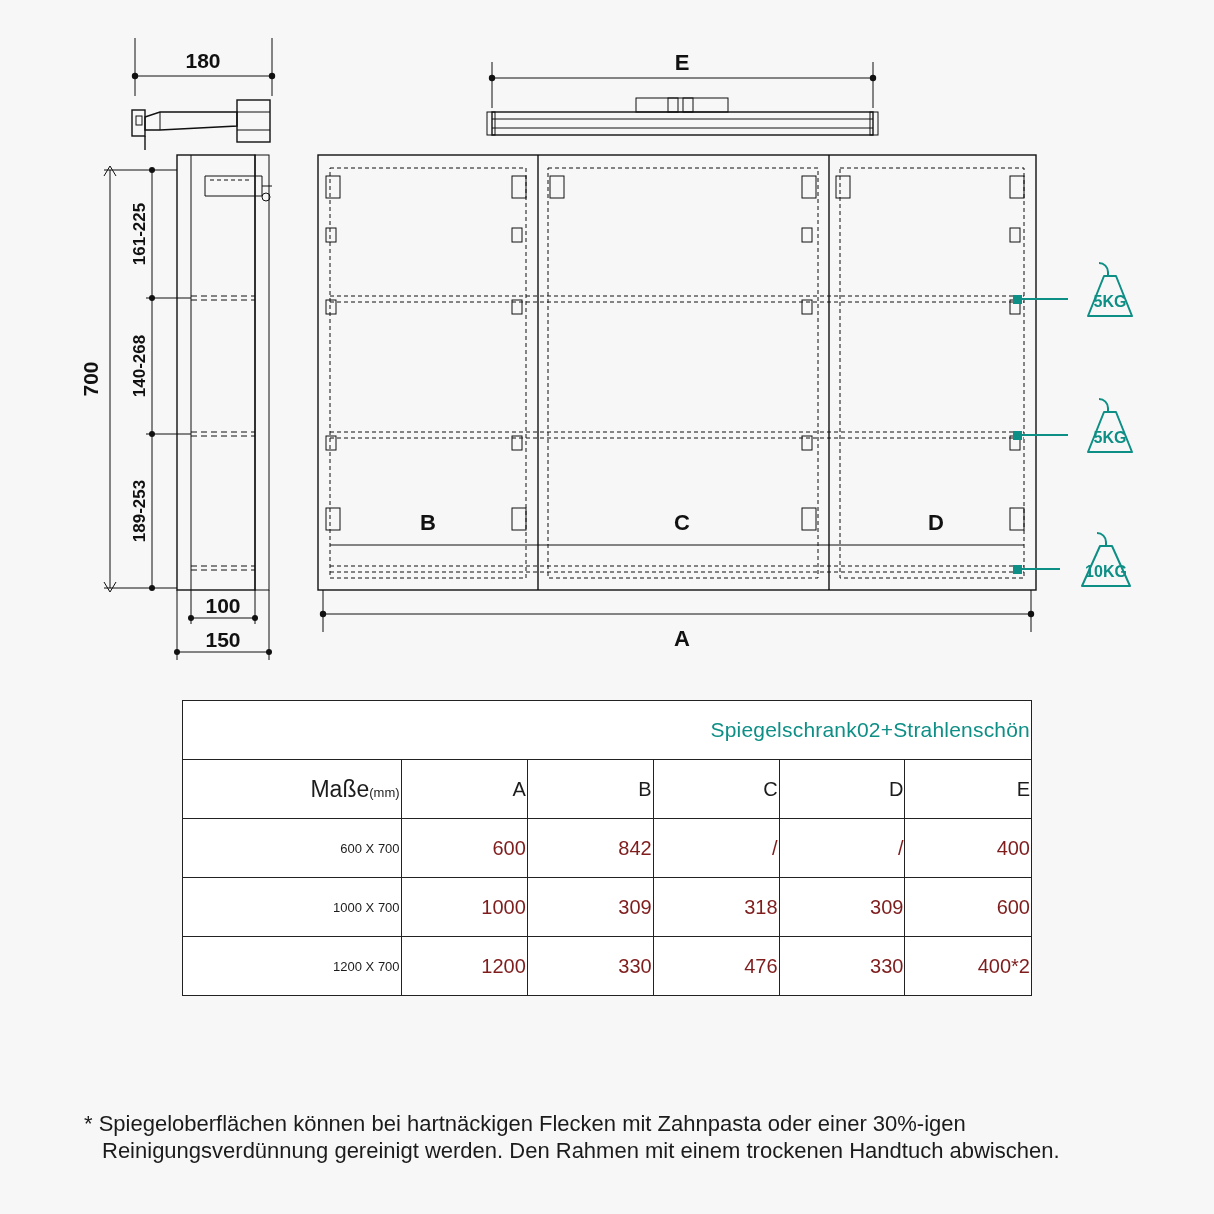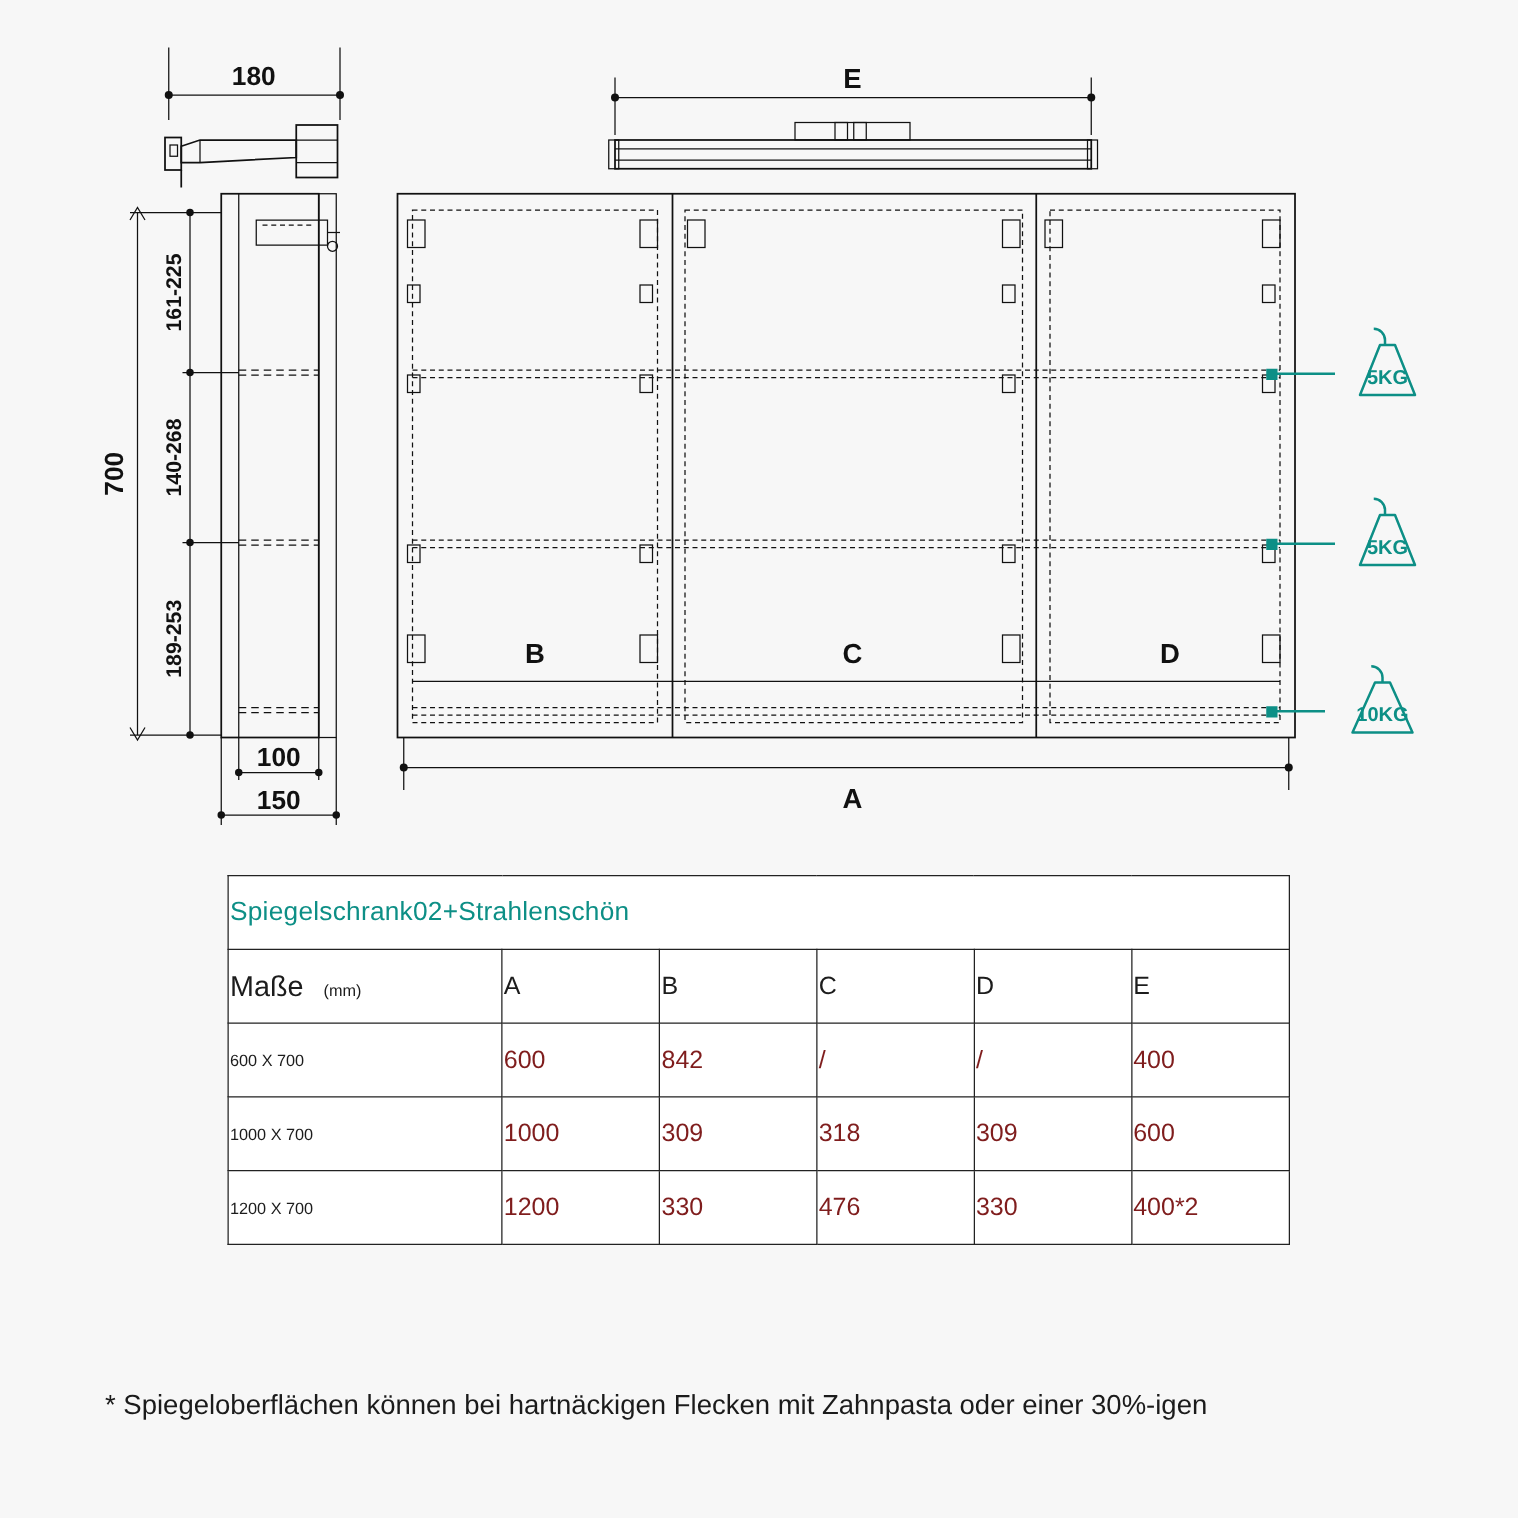--- a/index.html
+++ b/index.html
@@ -17,37 +17,37 @@
   
   .spec-table{
     position:absolute;
     left:182px;top:700px;
     width:850px;
     border-collapse:collapse;
     background:#ffffff;
   }
   .spec-table td,.spec-table th{
     border:1px solid #222;
-    text-align:left;
+    text-align:right;
     font-weight:normal;
   }
   .tbl-title{
     height:56px;
     font-size:21px;
     font-weight:bold;
     color:#0d8f86;
     letter-spacing:.2px;
   }
   .hdr-label{
     height:56px;
     font-size:23px;
     color:#1c1c1c;
     width:220px;
   }
-  .hdr-label .mm{font-size:13px;margin-left:16px;}
+  .hdr-label .mm{font-size:13px;}
   .hdr-col{height:56px;font-size:20px;color:#1c1c1c;width:126px;}
   .row-label{height:56px;font-size:13px;color:#1c1c1c;}
   .cell-val{height:56px;font-size:20px;font-weight:bold;color:#7f1d1d;}
 
   
   .footnote{
     position:absolute;
     left:84px;top:1110px;
     width:1060px;
     font-size:22px;
@@ -288,15 +288,16 @@
         <td class="cell-val">330</td>
         <td class="cell-val">476</td>
         <td class="cell-val">330</td>
         <td class="cell-val">400*2</td>
       </tr>
     </tbody>
   </table>
 
   <div class="footnote">
     <span>* Spiegeloberflächen können bei hartnäckigen Flecken mit Zahnpasta oder einer 30%-igen</span>
+    <span class="ind">Reinigungsverdünnung gereinigt werden. Den Rahmen mit einem trockenen Handtuch abwischen.</span>
   </div>
 
 </div>
 
 </body></html>

